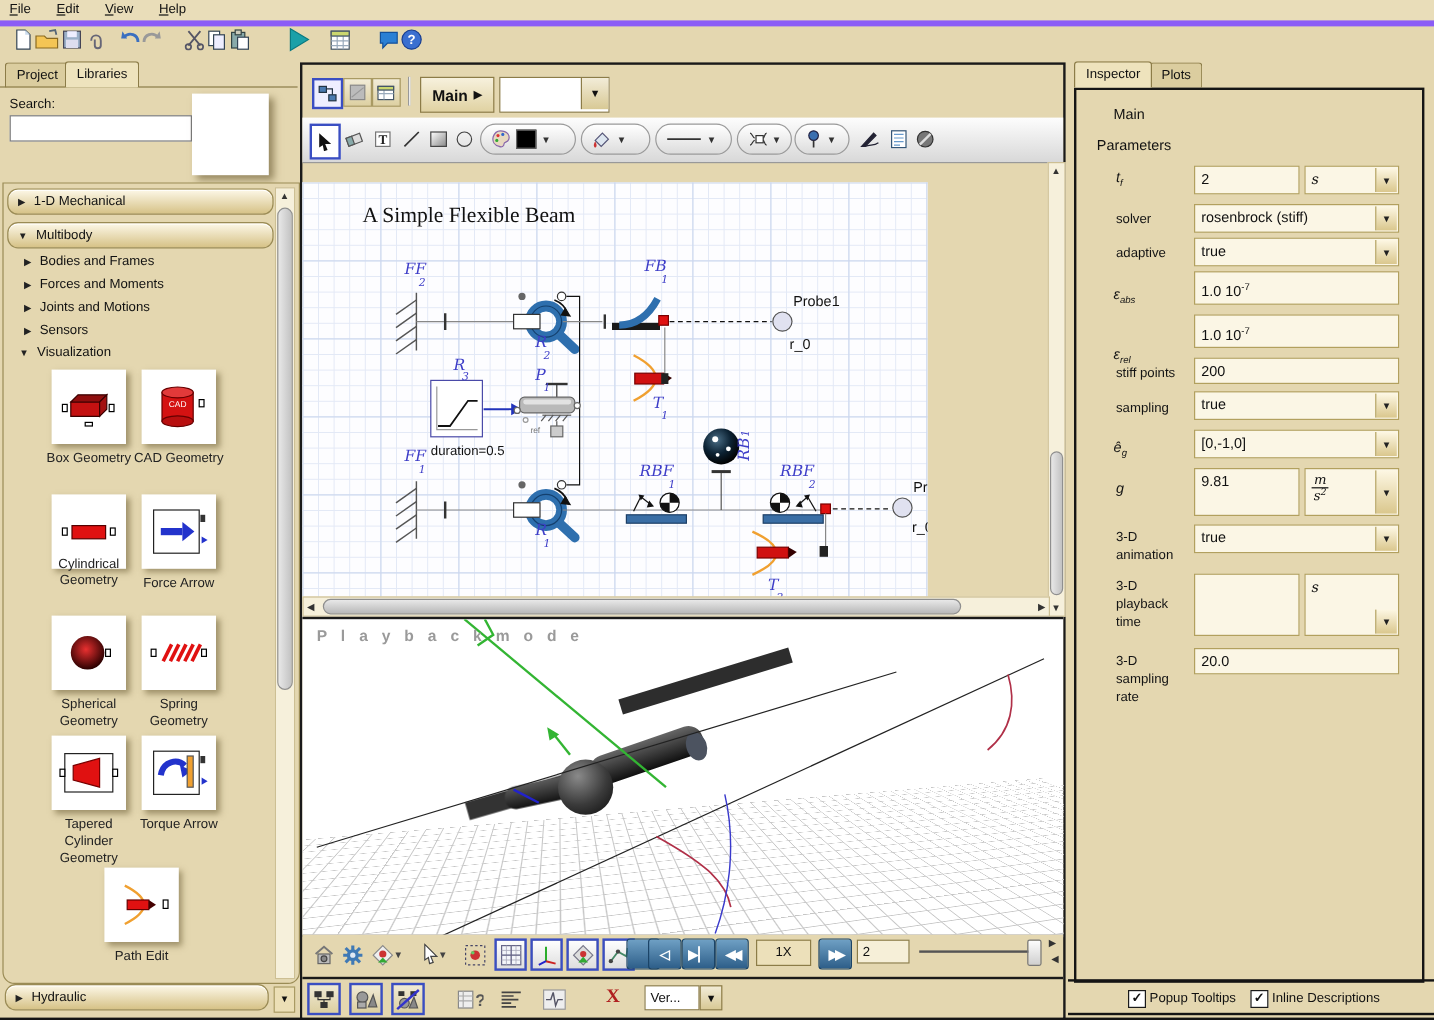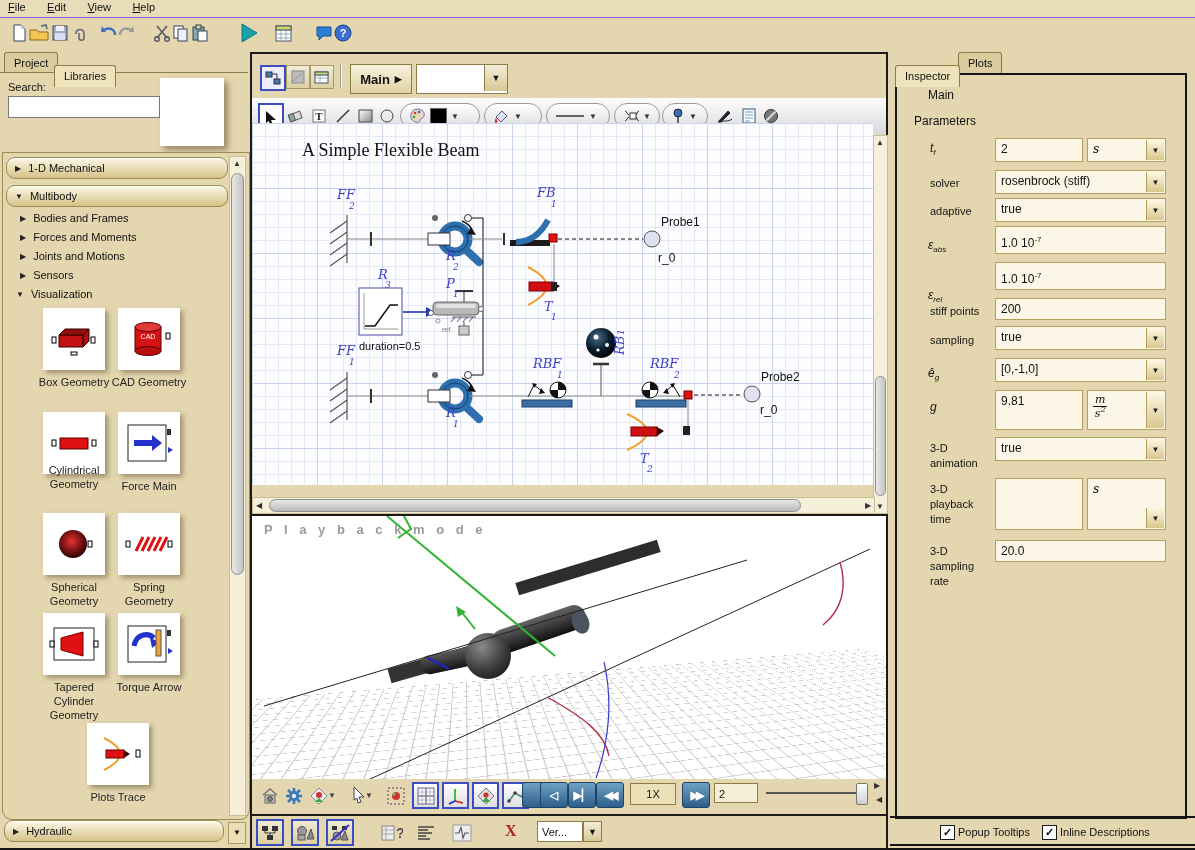--- a/index.html
+++ b/index.html
@@ -1,27 +1,27 @@
 <!DOCTYPE html>
 <html><head>
 <meta charset="utf-8">
 <style>
   html,body{margin:0;padding:0;background:#888;}
   #app{position:relative;width:1195px;height:850px;background:#e4d7b0;overflow:hidden;
        font-family:"Liberation Sans",sans-serif;font-size:12px;color:#111;}
   .abs{position:absolute;}
   
-  .menubar{position:absolute;left:0;top:0;width:1195px;height:17px;background:#e9ddb9;border-bottom:1px solid #8b5cf6;}
+  .menubar{position:absolute;left:0;top:0;width:1195px;height:17px;background:#e9ddb9;border-bottom:5px solid #8b5cf6;}
   .mi{display:inline-block;margin:1px 10px 0 8px;font-size:11px;color:#111;cursor:default;}
   .mi::first-letter{text-decoration:underline;}
   .tbtn{position:absolute;top:22px;width:22px;height:22px;display:flex;align-items:center;justify-content:center;}
   
   .tab{position:absolute;height:20px;line-height:20px;padding:0 9px;font-size:11px;background:#dbcd9f;
        border:1px solid #8c7c48;border-bottom:none;border-radius:3px 3px 0 0;color:#111;}
-  .tab.active{background:#eee3bd;height:21px;z-index:3;margin-top:14px;}
+  .tab.active{background:#eee3bd;height:21px;z-index:3;}
   .panelbox{position:absolute;border:1px solid #9a8b55;border-radius:0 0 10px 10px;background:#e4d7b0;}
   .secbar{position:absolute;height:22px;border:1px solid #9a8b55;border-radius:9px;
           background:linear-gradient(#fdf8e8,#d6c287);box-shadow:inset 0 1px 0 #fff;
           display:flex;align-items:center;gap:7px;padding:0 8px;font-size:11px;color:#111;box-sizing:border-box;}
   .tri{font-size:8px;color:#222;}
   .titem{position:absolute;display:flex;align-items:center;gap:7px;font-size:11px;color:#111;}
   .card{position:absolute;width:62px;height:62px;background:#fff;box-shadow:3px 3px 5px rgba(90,75,35,.5);
         display:flex;align-items:center;justify-content:center;}
   .cap{position:absolute;width:82px;text-align:center;font-size:11px;line-height:14px;color:#222;}
   
@@ -33,21 +33,21 @@
   #center{position:absolute;left:250px;top:52px;width:638px;height:798px;border:2px solid #1a1a1a;box-sizing:border-box;background:#e4d7b0;}
   .hbtn{position:absolute;width:22px;height:22px;background:linear-gradient(#f2ecd8,#ddd0a2);border:1px solid #a99a63;
         display:flex;align-items:center;justify-content:center;}
   .hbtn.sel{border:2px solid #3a4ec2;background:#eef;}
   .drawbar{position:absolute;left:0;top:44px;width:634px;height:37px;background:linear-gradient(#fdfdfd,#d8d8d8);border-bottom:1px solid #999;}
   .dtool{position:absolute;top:5px;width:22px;height:26px;display:flex;align-items:center;justify-content:center;}
   .dtool.sel{border:2px solid #3a4ec2;background:#fff;}
   .pill{position:absolute;top:5px;height:26px;border:1px solid #9a9a9a;border-radius:13px;
         background:linear-gradient(#ffffff,#dcdcdc);display:flex;align-items:center;gap:4px;padding:0 8px;box-sizing:border-box;}
   .dd{font-size:8px;color:#333;}
-  #canvas{position:absolute;left:0;top:69px;width:621px;height:362px;background:#fdfdff;overflow:hidden;
+  #canvas{position:absolute;left:0;top:98px;width:521px;height:362px;background:#fdfdff;overflow:hidden;
      background-image:linear-gradient(#c9d5ed 1px,transparent 1px),linear-gradient(90deg,#c9d5ed 1px,transparent 1px),
                       linear-gradient(#e3e9f6 1px,transparent 1px),linear-gradient(90deg,#e3e9f6 1px,transparent 1px);
      background-size:65px 65px,65px 65px,13px 13px,13px 13px;}
   .cl{fill:#3d3dc8;font-style:italic;font-size:13px;font-family:"DejaVu Serif",serif;}
   .cs{fill:#3d3dc8;font-style:italic;font-size:9px;font-family:"DejaVu Serif",serif;}
   .pl{fill:#111;font-size:12px;font-family:"Liberation Sans",sans-serif;}
   .an{fill:#111;font-size:11px;font-family:"Liberation Sans",sans-serif;}
   #view3d{position:absolute;left:0;top:460px;width:634px;height:263px;background:#fff;overflow:hidden;border-top:2px solid #1a1a1a;border-bottom:2px solid #1a1a1a;box-sizing:content-box;}
   .g3d{position:absolute;left:-190px;top:30px;width:1050px;height:640px;
        background-image:linear-gradient(#c6c6c6 1px,transparent 1px),linear-gradient(90deg,#c6c6c6 1px,transparent 1px);
@@ -245,21 +245,21 @@
     <div class="cap" style="left:33px;top:411px">Cylindrical Geometry</div>
     <div class="card" style="left:118px;top:360px">
       <svg width="50" height="44">
         <rect x="4" y="4" width="38" height="36" fill="#fff" stroke="#222"></rect>
         <rect x="10" y="19" width="18" height="6" fill="#2333cc"></rect>
           <polygon points="28,14 38,22 28,30" fill="#2333cc"></polygon>
         <rect x="43" y="8" width="4" height="6" fill="#333"></rect>
           <polygon points="44,26 49,29 44,32" fill="#2333cc"></polygon>
         </svg>
       </div>
-    <div class="cap" style="left:108px;top:427px">Force Main</div>
+    <div class="cap" style="left:108px;top:427px">Force Arrow</div>
 
     <div class="card" style="left:43px;top:461px">
       <svg width="40" height="40">
         <defs>
             <radialGradient id="sg" cx="45%" cy="40%" r="60%">
               <stop offset="0%" stop-color="#e83030"></stop>
               <stop offset="100%" stop-color="#2a0000"></stop>
             </radialGradient>
           </defs>
         <circle cx="19" cy="20" r="14" fill="url(#sg)"></circle>
@@ -304,21 +304,21 @@
     <div class="cap" style="left:108px;top:628px">Torque Arrow</div>
 
     <div class="card" style="left:87px;top:671px">
       <svg width="52" height="40">
         <path d="M12,4 Q44,20 12,36" fill="none" stroke="#f0a030" stroke-width="2"></path>
         <rect x="14" y="16" width="18" height="8" fill="#e01111" stroke="#600"></rect>
           <polygon points="32,16 38,20 32,24" fill="#400"></polygon>
         <rect x="44" y="16" width="4" height="7" fill="#fff" stroke="#000"></rect>
         </svg>
       </div>
-    <div class="cap" style="left:77px;top:738px">Plots Trace</div>
+    <div class="cap" style="left:77px;top:738px">Path Edit</div>
 
     <div class="sbtrack" style="left:229px;top:104px;width:15px;height:658px">
       <div class="sbarr" style="left:2px;top:2px;width:10px">▲</div>
       <div class="sbthumb" style="left:1px;top:16px;width:11px;height:400px"></div>
     </div>
 
     <div class="secbar" style="left:4px;top:768px;width:220px">
       <span class="tri">▶</span>
       <span>Hydraulic</span>
       </div>

